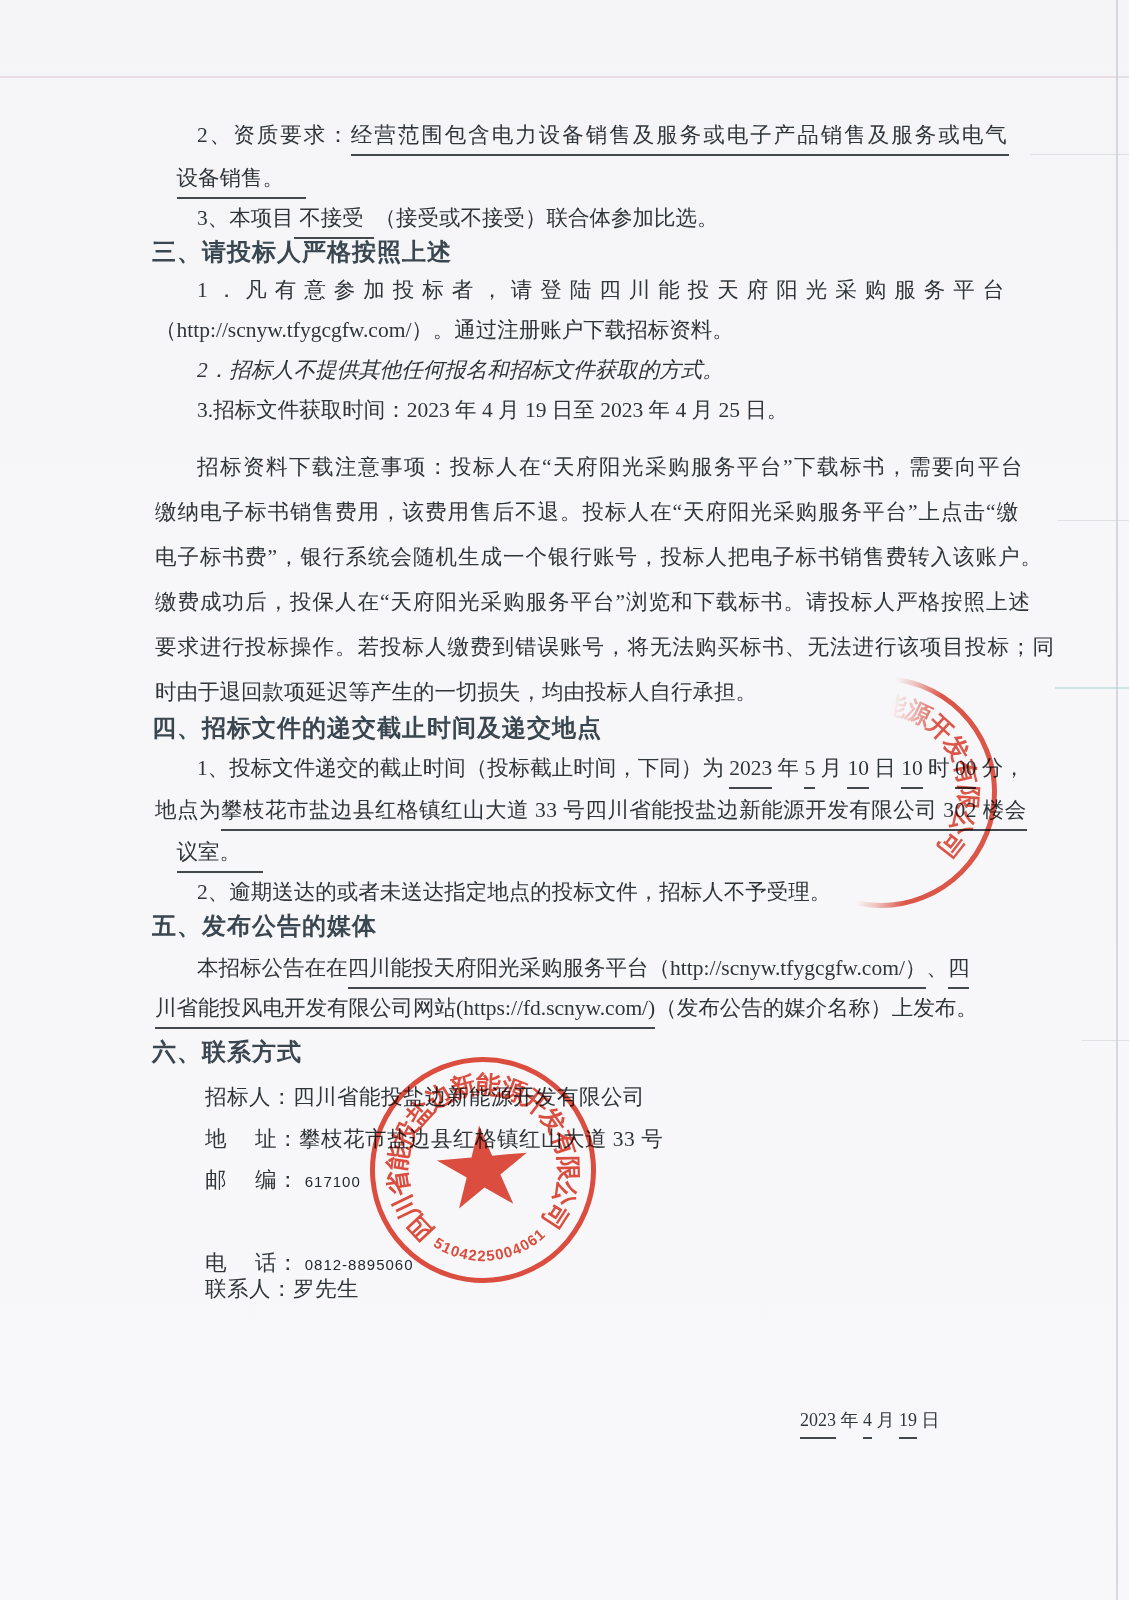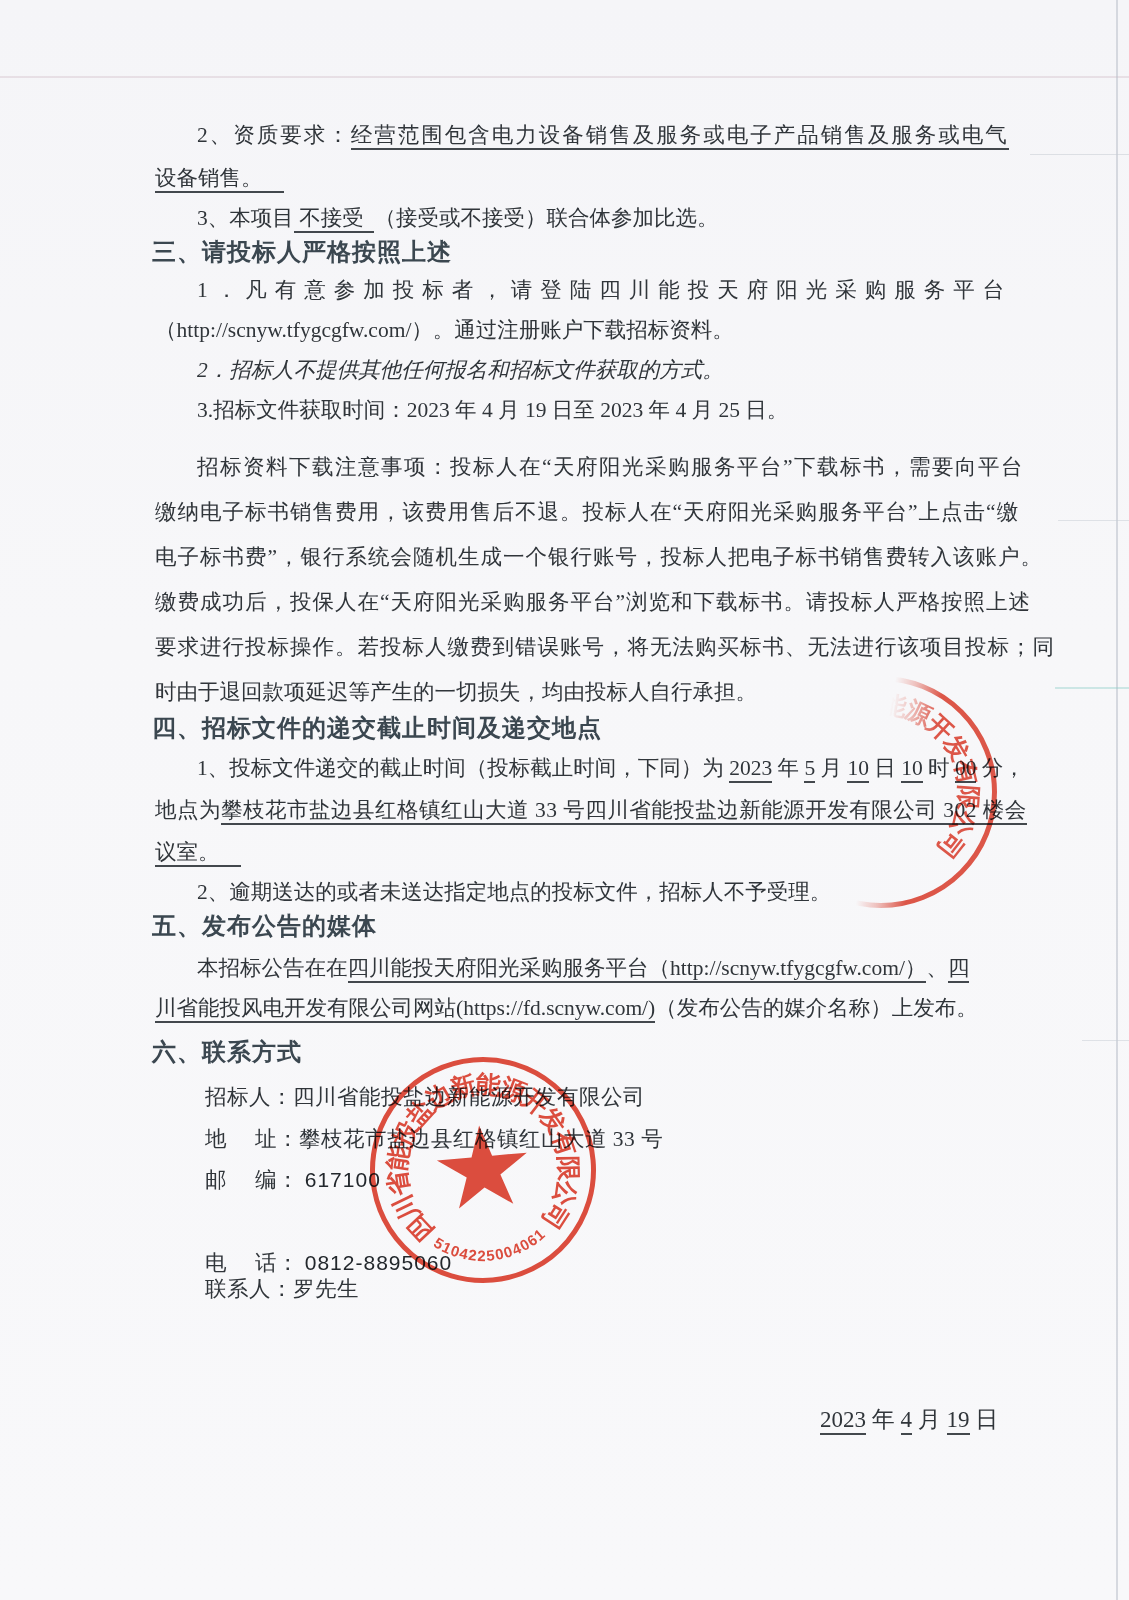--- a/index.html
+++ b/index.html
@@ -10,29 +10,29 @@
   .artifact{position:absolute;pointer-events:none;}
   #scan-hline-top{left:0;top:76px;width:1129px;height:2px;background:rgba(214,198,206,.45);}
   #scan-vline-right{left:1116px;top:0;width:2px;height:1600px;background:rgba(186,192,202,.55);}
   #scan-seg-1{left:1030px;top:154px;width:99px;height:1px;background:rgba(198,204,212,.55);}
   #scan-seg-2{left:1058px;top:520px;width:71px;height:1px;background:rgba(198,204,212,.5);}
   #scan-seg-3{left:1055px;top:687px;width:74px;height:2px;background:rgba(140,205,200,.4);}
   #scan-seg-4{left:1082px;top:1040px;width:47px;height:1px;background:rgba(198,204,212,.5);}
 
   #doc{position:absolute;left:155px;top:0;width:880px;color:#30353a;}
   .line{position:absolute;white-space:nowrap;font-size:21.5px;line-height:40px;height:40px;}
-  .left{left:0;}
+  .left{left:0;text-align:right;}
   .indent{left:42px;}
   .contact{left:50px;letter-spacing:.5px;}
   .heading{left:-3px;font-family:"Liberation Sans","DejaVu Sans",sans-serif;
            font-weight:700;font-size:24px;color:#3b4750;letter-spacing:1px;}
-  .date{left:665px;font-size:23px;}
-  .u{border-bottom:2px solid #43484d;padding-bottom:1px;}
+  .date{left:645px;font-size:18px;}
+  .u{border-bottom:2px solid #43484d;padding-bottom:7px;}
   .digits{font-family:"Liberation Sans","DejaVu Sans",sans-serif;
-          color:#22272c;font-size:21px;letter-spacing:1px;}
+          color:#22272c;font-size:15px;letter-spacing:1px;}
 
   .seal{position:absolute;mix-blend-mode:multiply;pointer-events:none;}
   .seal-ring{position:absolute;inset:0;border-radius:50%;}
   .seal-char{position:absolute;left:50%;top:50%;width:32px;height:32px;margin:-16px 0 0 -16px;
              text-align:center;line-height:32px;font-weight:700;
              font-family:"Liberation Sans","DejaVu Sans",sans-serif;}
   .seal-digit{position:absolute;left:50%;top:50%;width:18px;height:18px;margin:-9px 0 0 -9px;
               text-align:center;line-height:18px;font-weight:700;font-size:15px;
               font-family:"Liberation Sans","DejaVu Sans",sans-serif;}
   .seal-star{position:absolute;left:50%;top:50%;

